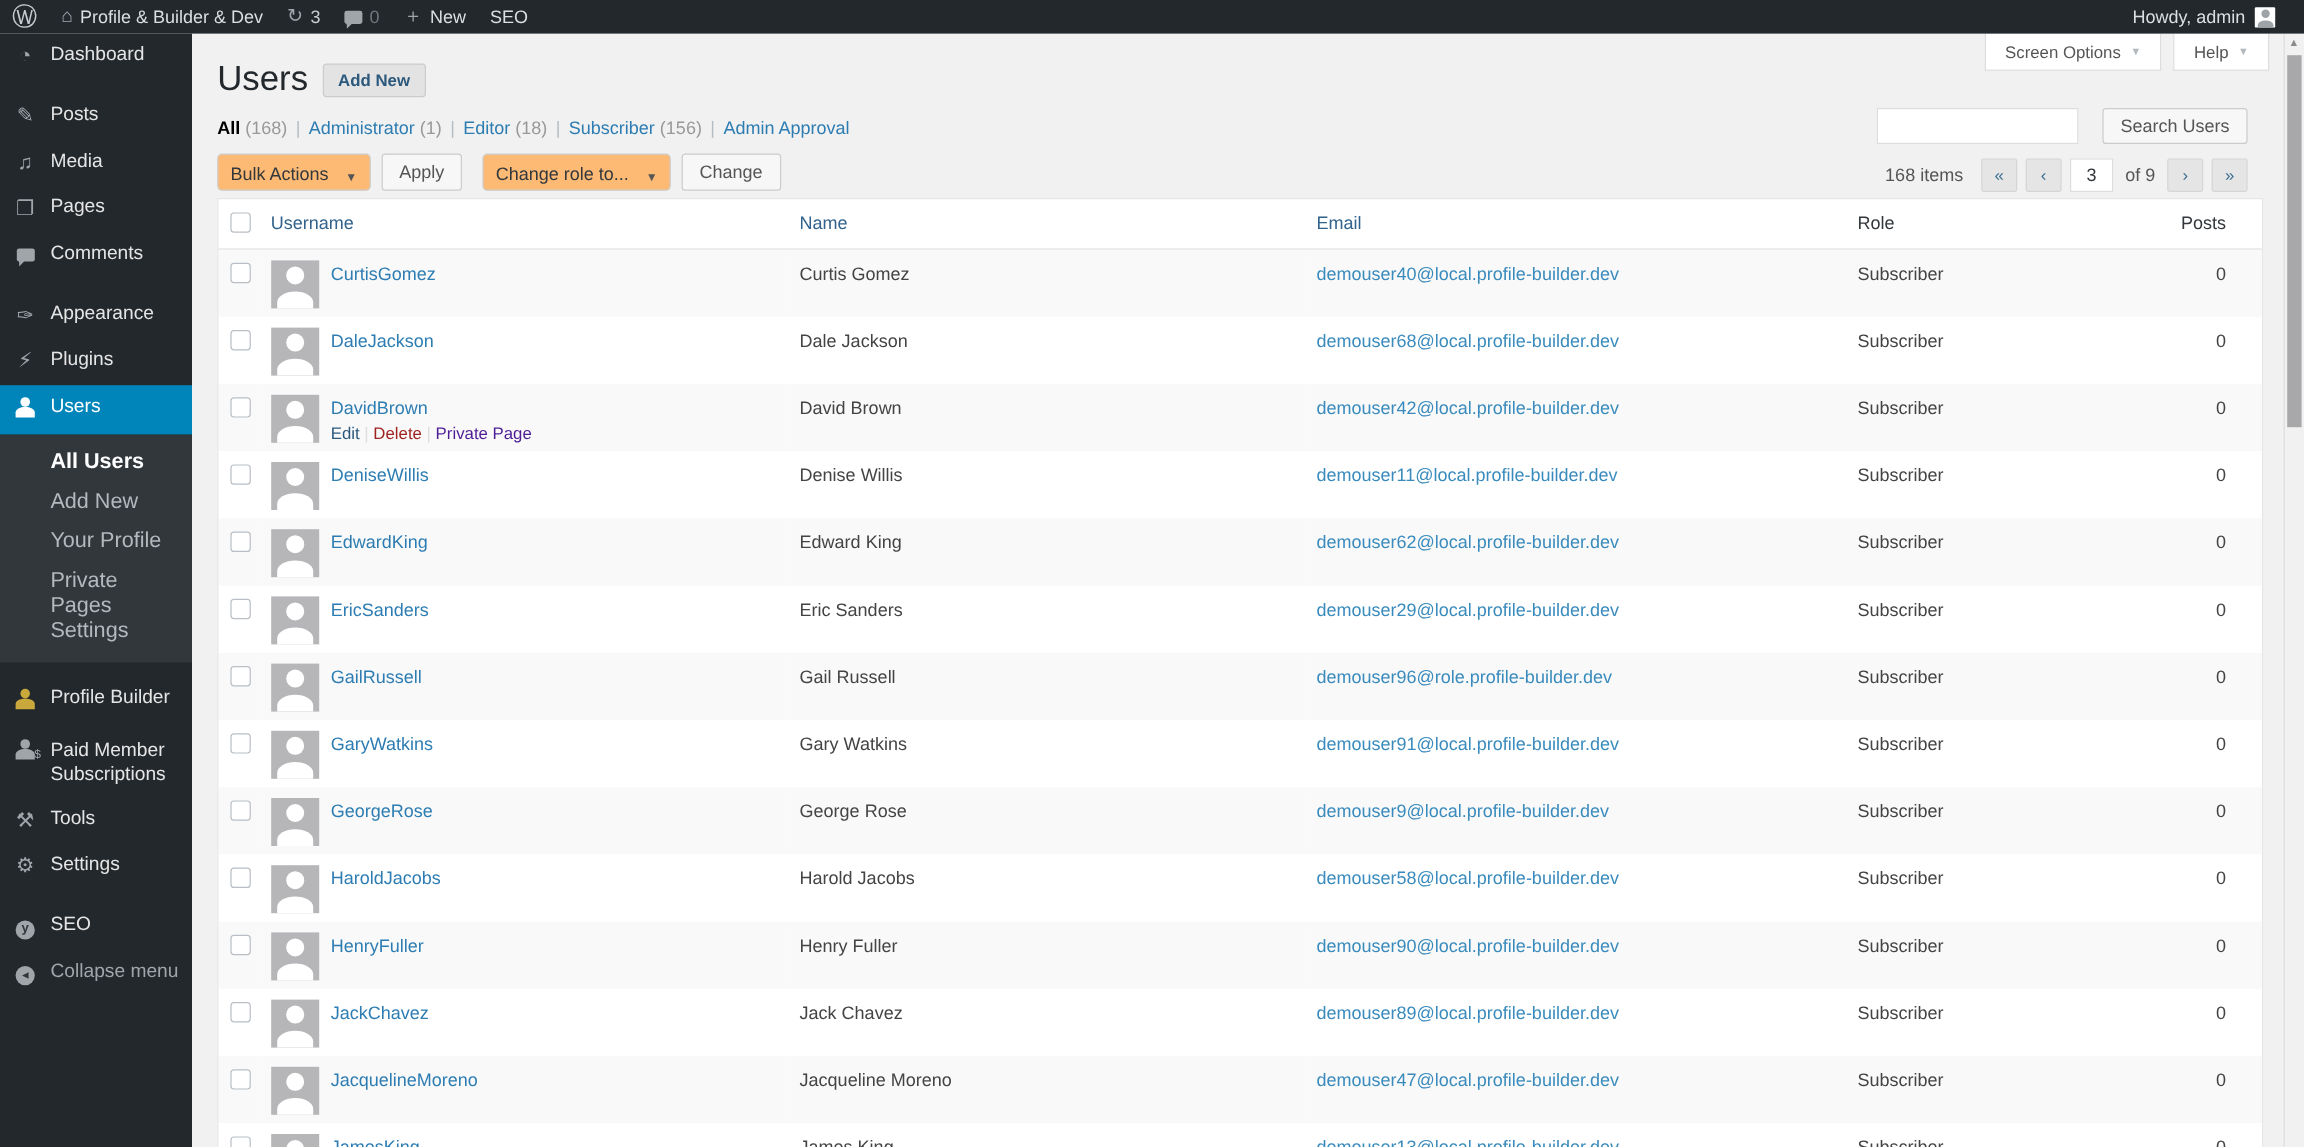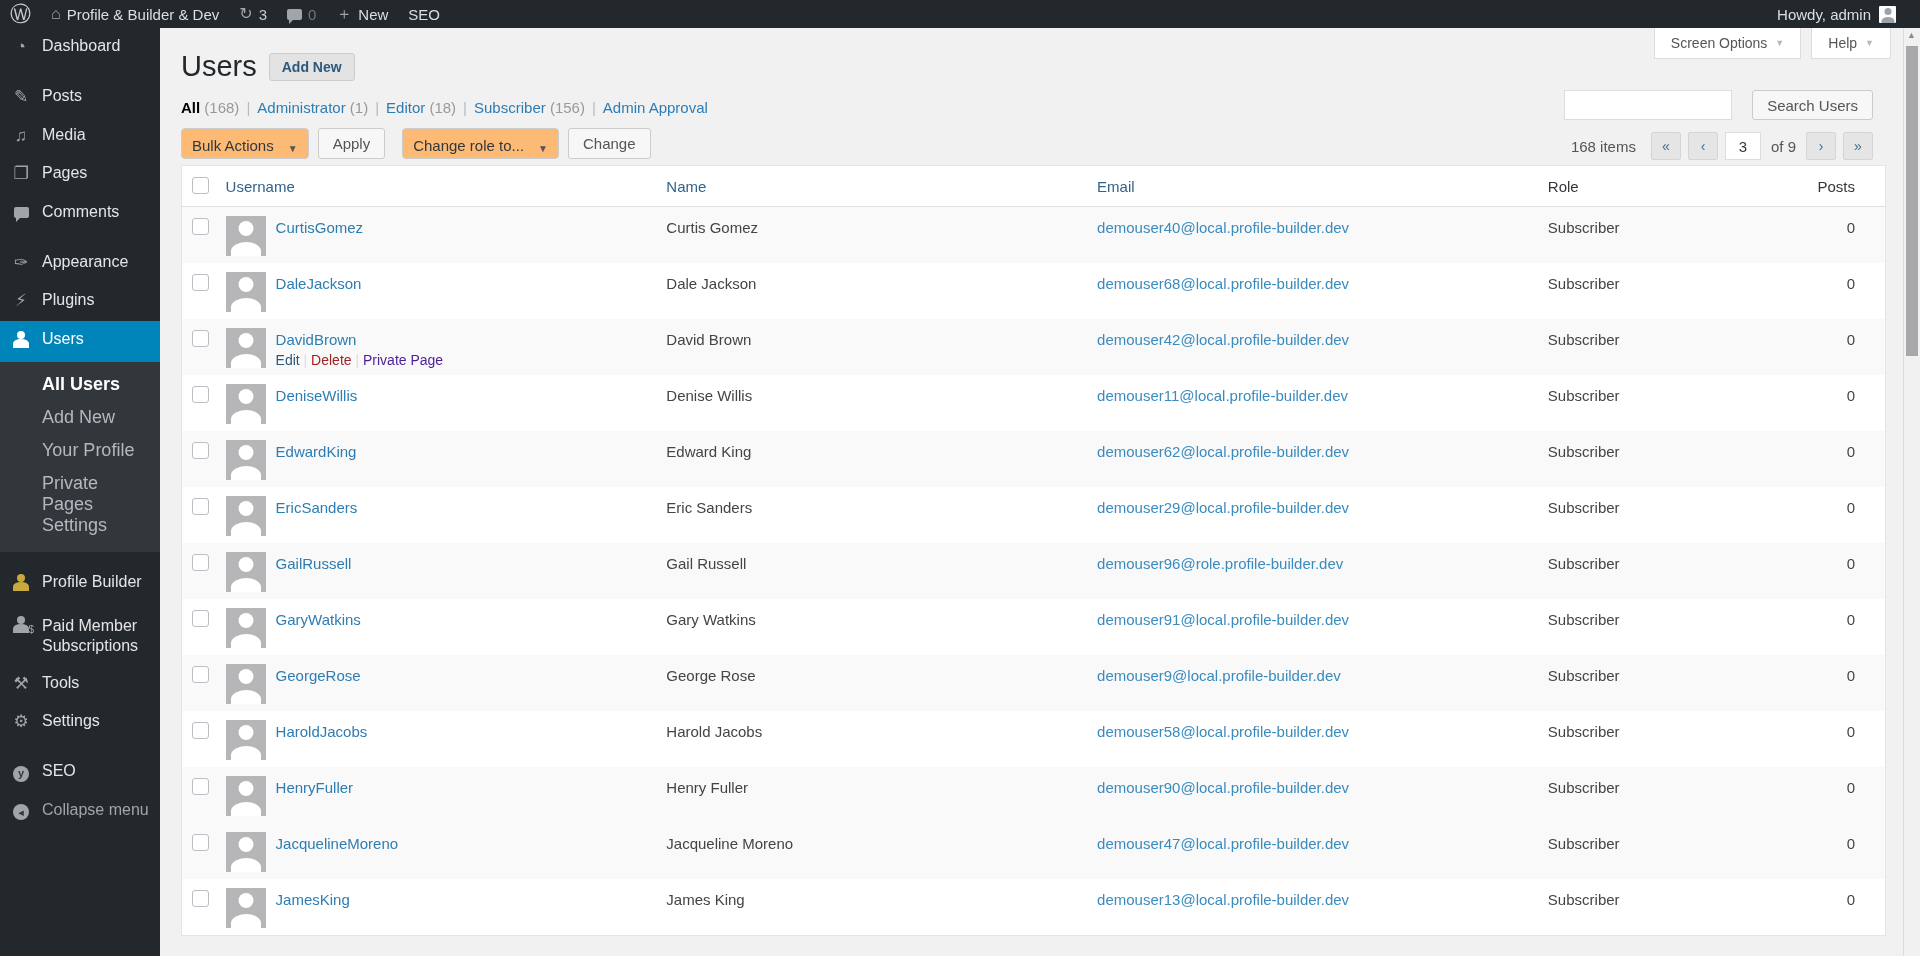--- a/index.html
+++ b/index.html
@@ -466,20 +466,36 @@
           <div class="row-actions"></div>
         </div>
       </div>
     </td>
     <td>Henry Fuller</td>
     <td><a class="email-link">demouser90@local.profile-builder.dev</a></td>
     <td>Subscriber</td>
     <td class="posts-c">0</td>
   </tr>
 
+  <tr>
+    <td class="cb"><input type="checkbox" class="wpcb" style=""></td>
+    <td>
+      <div class="user-cell">
+        <span class="avatar person"></span>
+        <div>
+          <div class="uname"><a>JackChavez</a></div>
+          <div class="row-actions"></div>
+        </div>
+      </div>
+    </td>
+    <td>Jack Chavez</td>
+    <td><a class="email-link">demouser89@local.profile-builder.dev</a></td>
+    <td>Subscriber</td>
+    <td class="posts-c">0</td>
+  </tr>
 
   <tr class="alternate">
     <td class="cb"><input type="checkbox" class="wpcb" style=""></td>
     <td>
       <div class="user-cell">
         <span class="avatar person"></span>
         <div>
           <div class="uname"><a>JacquelineMoreno</a></div>
           <div class="row-actions"></div>
         </div>

